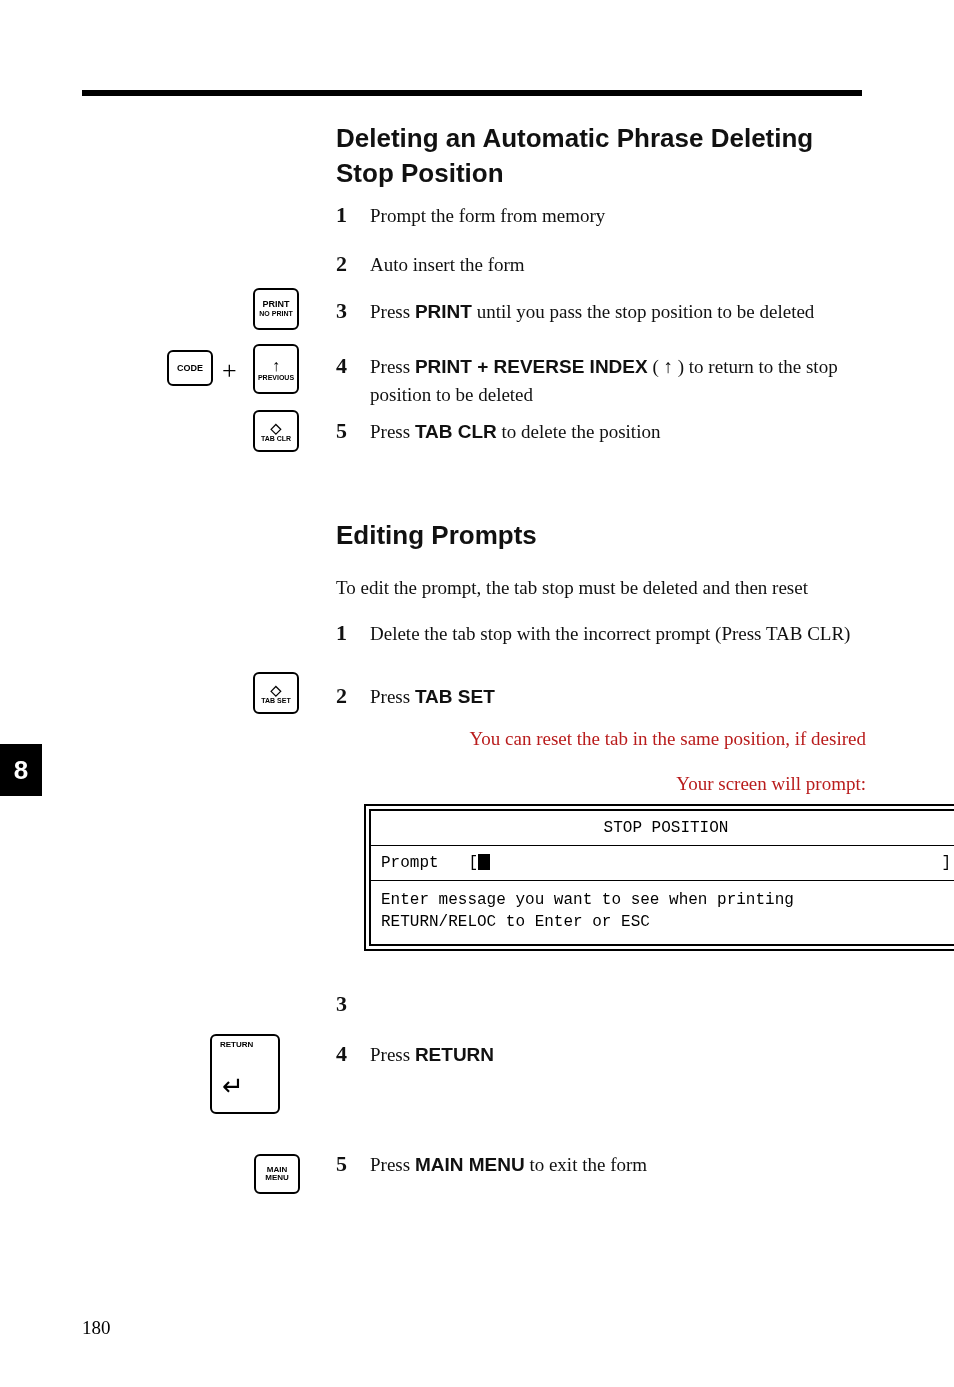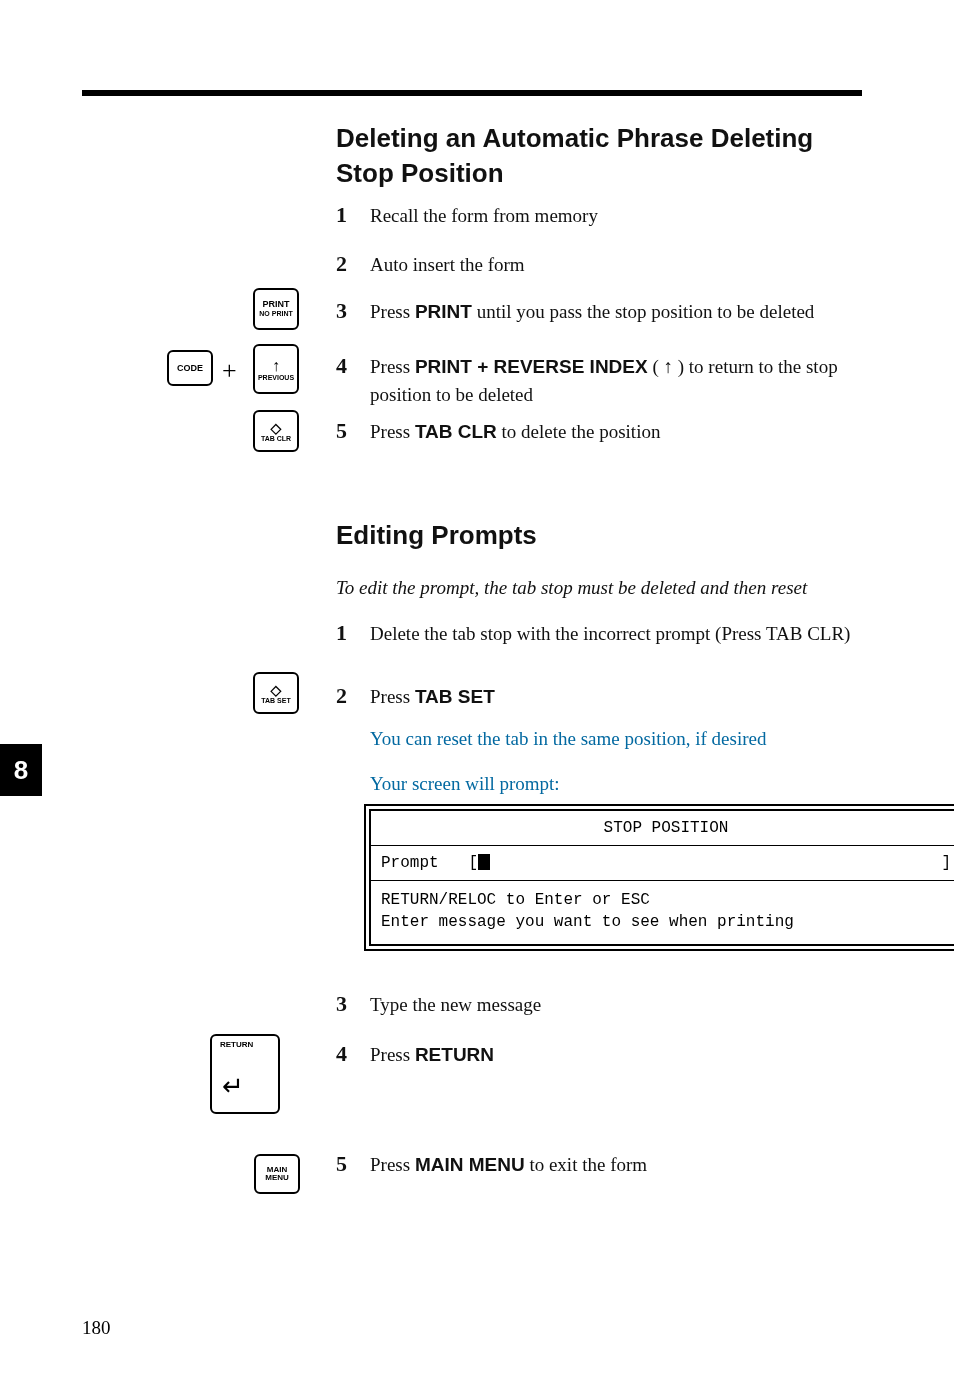--- a/index.html
+++ b/index.html
@@ -61,29 +61,29 @@
     .step-text {
       flex: 1;
     }
     .para {
       position: absolute;
       left: 336px;
       width: 530px;
       font-size: 19px;
       line-height: 1.45;
       color: #111;
-      font-style: italic;
     }
     .indent-para {
       position: absolute;
       left: 370px;
       width: 496px;
       font-size: 19px;
       line-height: 1.45;
-      color: #0369a1;
+      color: #b91c1c;
+      text-align: right;
     }
     b.key {
       font-family: Arial, Helvetica, sans-serif;
       font-weight: bold;
     }
     
     .keycap {
       position: absolute;
       border: 2px solid #000;
       border-radius: 6px;
@@ -256,21 +256,21 @@
   </style>
 </head>
 <body>
 
 <div class="hr-top"></div>
 
 <h2 class="section-title title1">Deleting an Automatic Phrase Deleting Stop Position</h2>
 
 <div class="step" style="top:199px;">
   <span class="step-num">1</span>
-  <span class="step-text">Recall the form from memory</span>
+  <span class="step-text">Prompt the form from memory</span>
 </div>
 
 <div class="step" style="top:248px;">
   <span class="step-num">2</span>
   <span class="step-text">Auto insert the form</span>
 </div>
 
 <div class="step" style="top:295px;">
   <span class="step-num">3</span>
   <span class="step-text">
@@ -331,29 +331,28 @@
 <div class="screen-box">
   <div class="screen-inner">
     <div class="screen-header">STOP POSITION</div>
     <div class="screen-prompt-row">
       <span class="screen-prompt-label">Prompt</span>
       <span>[</span>
       <span class="cursor-block"></span>
       <span class="screen-prompt-end">]</span>
     </div>
     <div class="screen-msg">
+      <div>Enter message you want to see when printing</div>
       <div>RETURN/RELOC to Enter or ESC</div>
-      <div>Enter message you want to see when printing</div>
     </div>
   </div>
 </div>
 
 <div class="step" style="top:988px;">
   <span class="step-num">3</span>
-  <span class="step-text">Type the new message</span>
 </div>
 
 <div class="step" style="top:1038px;">
   <span class="step-num">4</span>
   <span class="step-text">
     <span>Press </span><b class="key">RETURN</b>
   </span>
 </div>
 
 <div class="step" style="top:1148px;">

